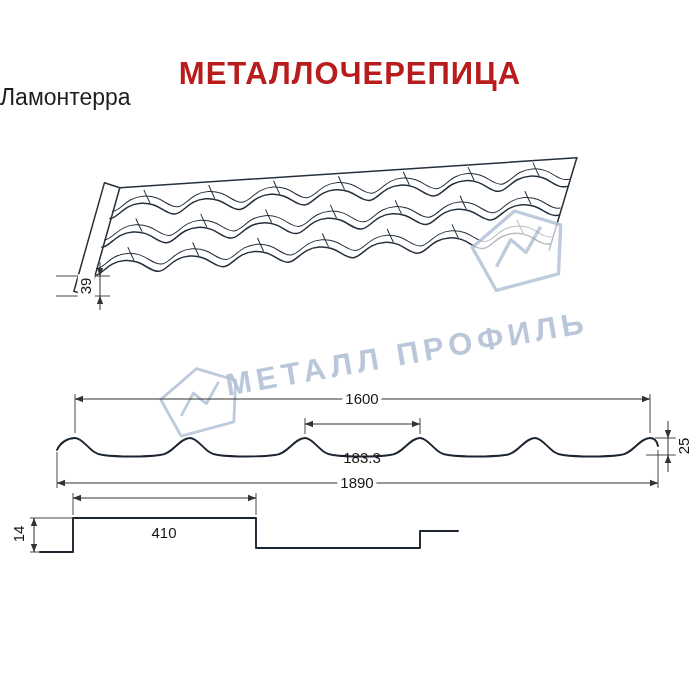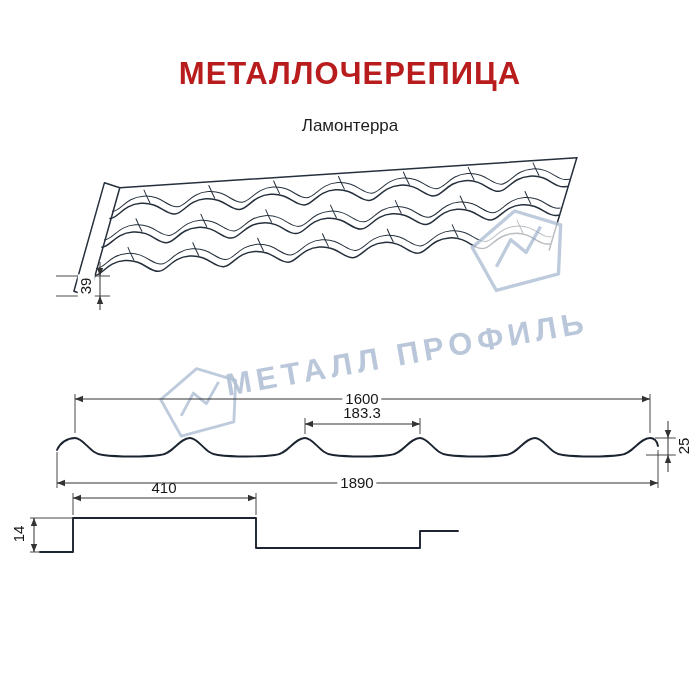--- a/index.html
+++ b/index.html
@@ -5,31 +5,31 @@
   html,body{margin:0;padding:0;background:#fff;}
   .page{
     position:relative;width:700px;height:700px;background:#ffffff;
     font-family:"Liberation Sans",sans-serif;overflow:hidden;
   }
   .title{
     position:absolute;top:56px;left:0;width:100%;text-align:center;
     font-size:31px;font-weight:700;color:#b91c1c;letter-spacing:1px;
   }
   .subtitle{
-    position:absolute;top:116px;left:0;width:100%;text-align:center;
-    font-size:17px;color:#1d1d1d;
+    position:absolute;top:84px;left:0;width:100%;text-align:left;
+    font-size:23px;color:#1d1d1d;
   }
   svg.draw{position:absolute;left:0;top:0;}
   .dim-label{
     position:absolute;font-size:15px;color:#161616;background:#fff;
     padding:0 3px;white-space:nowrap;transform:translate(-50%,-50%);
     line-height:1.1;
   }
   .dim-label.vert{transform:translate(-50%,-50%) rotate(-90deg);}
-  .dim-label.nobg{background:transparent;}
+  .dim-label.nobg{background:transparent;margin-top:45px;}
   .wm-text{
     position:absolute;left:226px;top:368px;
     transform:rotate(-10deg);transform-origin:0 50%;
     font-size:31px;font-weight:600;letter-spacing:5px;
     color:#b3c2d6;opacity:.9;white-space:nowrap;
   }
   .outline{stroke:#25303c;stroke-width:1.5;fill:none;stroke-linecap:round;stroke-linejoin:round;}
   .thin{stroke:#25303c;stroke-width:1;fill:none;stroke-linecap:round;}
   .heavy{stroke:#1b2430;stroke-width:1.9;fill:none;stroke-linecap:round;stroke-linejoin:round;}
   .dim{stroke:#333;stroke-width:1;fill:none;}

